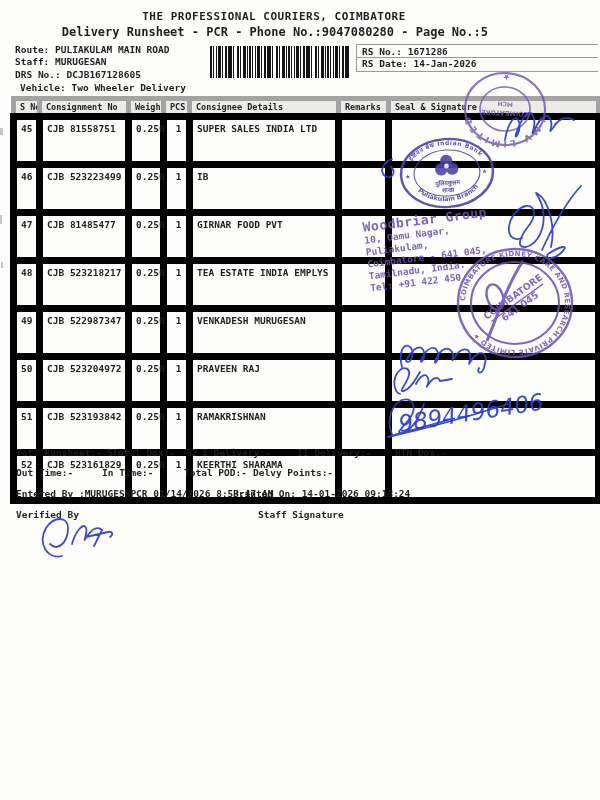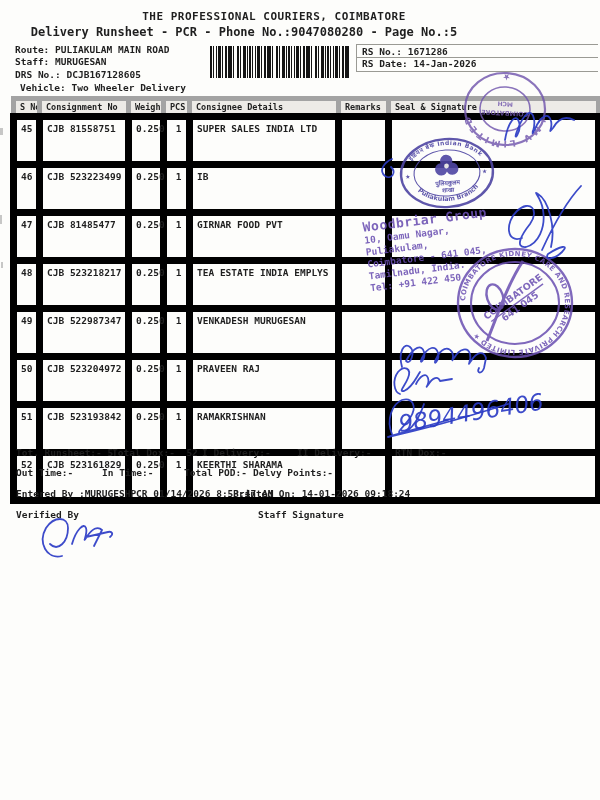--- a/index.html
+++ b/index.html
@@ -4,21 +4,21 @@
 <style>
   html,body{margin:0;padding:0;background:#e9e9e9;}
   .page{
     position:relative;width:600px;height:800px;margin:0 auto;
     background:#fdfdfb;overflow:hidden;
     font-family:"DejaVu Sans Mono","Liberation Mono",monospace;
     color:#1f1f1f;
   }
   .abs{position:absolute;white-space:pre;}
   .title1{top:10px;left:0;width:548px;text-align:center;font-size:11px;font-weight:700;letter-spacing:.5px;}
-  .title2{top:25px;left:0;width:488px;text-align:center;font-size:12px;font-weight:700;}
+  .title2{top:25px;left:0;width:488px;text-align:right;font-size:12px;font-weight:700;}
   .hfield{font-size:9.5px;font-weight:700;}
   
   .rsbox{position:absolute;left:356px;top:44px;width:241px;height:26px;
          border-top:1px solid #9a9a94;border-bottom:1px solid #9a9a94;border-left:1px solid #9a9a94;}
   .rsbox .mid{position:absolute;left:0;top:12px;width:100%;border-top:1px solid #9a9a94;}
   
   table.sheet{position:absolute;left:10px;top:96px;width:585px;border-collapse:collapse;table-layout:fixed;
       font-size:9.5px;font-weight:700;}
   table.sheet th{background:#edebe7;font-size:8.5px;font-weight:700;text-align:left;
       padding:1px 0 1px 4px;border:5px solid #a3a3a3;height:10px;white-space:nowrap;overflow:hidden;}

